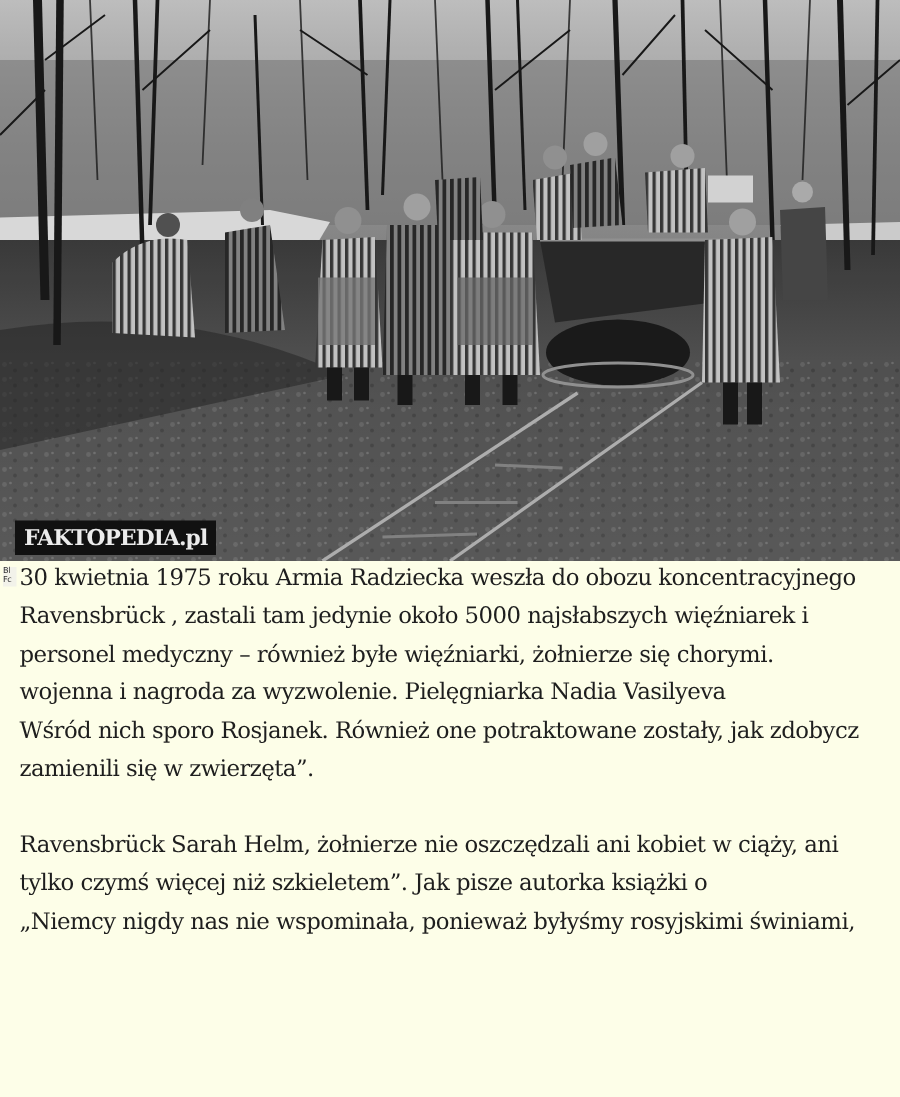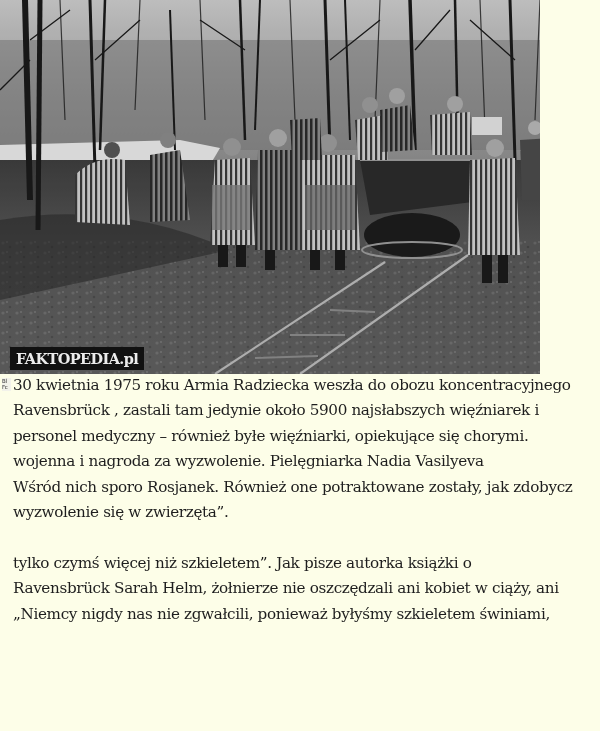--- a/index.html
+++ b/index.html
@@ -3,21 +3,21 @@
   <meta charset="utf-8">
   <style>
     html, body { margin: 0; padding: 0; }
     body {
       width: 600px; height: 731px; overflow: hidden;
       background: #fdfee8;
       font-family: "DejaVu Serif", "Liberation Serif", serif;
     }
     .card { position: relative; width: 600px; height: 731px; background: #fdfee8; }
     .photo {
-      position: absolute; left: 0; top: 0; width: 540px; height: 374px;
+      position: absolute; left: 0; top: 0; width: 600px; height: 374px;
       overflow: hidden; background: #fca5a5; text-decoration: underline;
     }
     .photo svg { display: block; }
     .watermark {
       position: absolute; left: 10px; top: 347px;
       height: 23px; padding: 0 6px 0 6px;
       background: #111111;
       color: #ececec;
       font-family: "DejaVu Serif", "Liberation Serif", serif;
       font-weight: bold; font-size: 14.5px; line-height: 23px;
@@ -170,24 +170,24 @@
   </div>
 
   <div class="caption">
     <div class="broken-img">
       <span style="display:block">Bl</span>
       <span style="display:block">Fc</span>
     </div>
 
     <div class="text">
       <span class="line">30 kwietnia 1975 roku Armia Radziecka weszła do obozu koncentracyjnego</span>
-      <span class="line">Ravensbrück , zastali tam jedynie około 5900 najsłabszych więźniarek i</span>
-      <span class="line">personel medyczny – również byłe więźniarki, opiekujące się chorymi.</span>
+      <span class="line">Ravensbrück , zastali tam jedynie około 5000 najsłabszych więźniarek i</span>
+      <span class="line">personel medyczny – również byłe więźniarki, żołnierze się chorymi.</span>
       <span class="line">wojenna i nagroda za wyzwolenie. Pielęgniarka Nadia Vasilyeva</span>
       <span class="line">Wśród nich sporo Rosjanek. Również one potraktowane zostały, jak zdobycz</span>
-      <span class="line">wyzwolenie się w zwierzęta”.</span>
+      <span class="line">zamienili się w zwierzęta”.</span>
       <span class="blank"></span>
+      <span class="line">Ravensbrück Sarah Helm, żołnierze nie oszczędzali ani kobiet w ciąży, ani</span>
       <span class="line">tylko czymś więcej niż szkieletem”. Jak pisze autorka książki o</span>
-      <span class="line">Ravensbrück Sarah Helm, żołnierze nie oszczędzali ani kobiet w ciąży, ani</span>
-      <span class="line">„Niemcy nigdy nas nie zgwałcili, ponieważ byłyśmy szkieletem świniami,</span>
+      <span class="line">„Niemcy nigdy nas nie wspominała, ponieważ byłyśmy rosyjskimi świniami,</span>
     </div>
   </div>
 </div>
 
 </body></html>

